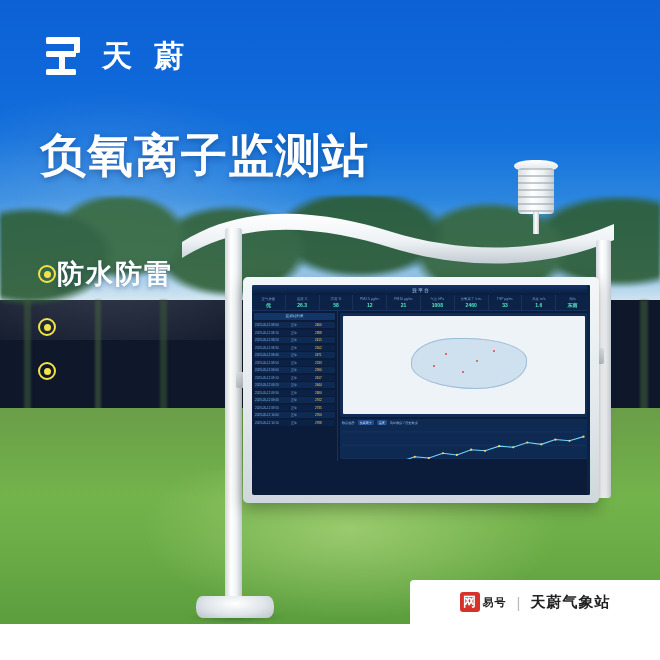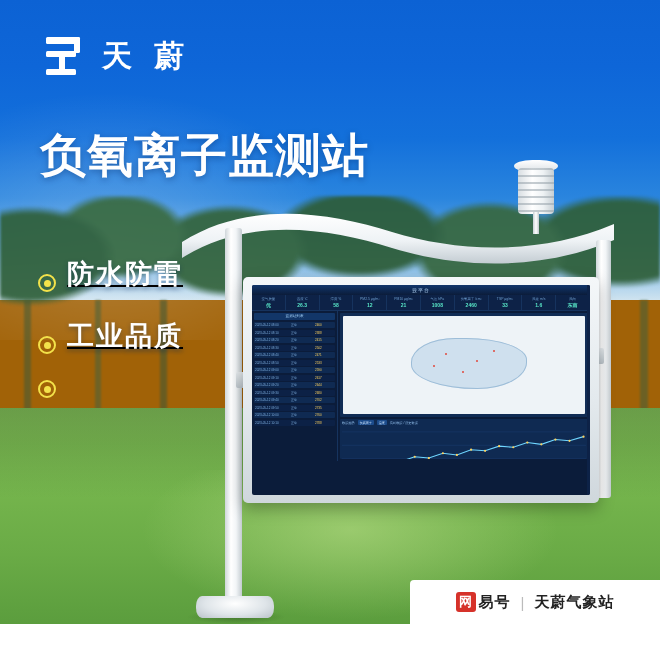--- a/index.html
+++ b/index.html
@@ -4,21 +4,21 @@
 <style>
   * { box-sizing: border-box; margin: 0; padding: 0; }
   html, body {
     width: 660px; height: 660px;
     font-family: "Liberation Sans", sans-serif;
     overflow: hidden;
   }
   .poster {
     position: relative;
     width: 660px; height: 624px;
-    background: #a16207;
+    background: #0f172a;
     overflow: hidden;
   }
   
   .sky {
     position: absolute; left: 0; top: 0; width: 660px; height: 300px;
     background: linear-gradient(180deg, #0c62d4 0%, #0e66d8 22%, #1370db 46%, #2a85de 66%, #63a9e4 82%, #9bc9ec 92%, #cfe3ef 100%);
   }
   .sky-glow {
     position: absolute; left: -60px; top: 80px; width: 420px; height: 260px;
     background: radial-gradient(ellipse at 40% 60%, rgba(255,255,255,0.22), rgba(255,255,255,0) 65%);
@@ -82,21 +82,21 @@
     text-shadow: 0 2px 6px rgba(0,30,80,0.35);
     font-family: "Liberation Sans", sans-serif;
     white-space: nowrap;
   }
 
   
   .features {
     position: absolute; left: 38px; top: 256px;
     display: flex; flex-direction: column; gap: 26px;
   }
-  .feature { display: flex; align-items: flex-end; gap: 11px; text-decoration: underline; }
+  .feature { display: flex; align-items: center; gap: 1px; }
   .feat-ring {
     width: 18px; height: 18px; border-radius: 50%;
     border: 2.5px solid #f3e24a;
     position: relative; flex: 0 0 auto;
   }
   .feat-ring::after {
     content: ""; position: absolute; left: 3.5px; top: 3.5px;
     width: 7px; height: 7px; border-radius: 50%; background: #f3e24a;
   }
   .feat-label {
@@ -249,21 +249,21 @@
     display: flex; align-items: center; justify-content: center; gap: 10px;
     border-top-left-radius: 4px;
   }
   .badge-163 {
     display: flex; align-items: center; gap: 3px;
   }
   .badge-sq {
     width: 20px; height: 20px; background: #d6322a; border-radius: 3px;
     color: #fff; font-size: 13px; font-weight: bold; line-height: 20px; text-align: center;
   }
-  .badge-word { color: #222; font-size: 15px; font-weight: bold; letter-spacing: 1px; }
+  .badge-word { color: #222; font-size: 11px; font-weight: bold; letter-spacing: 1px; }
   .foot-sep { color: #bbb; font-size: 15px; }
   .foot-text { color: #222; font-size: 15px; letter-spacing: 1px; font-weight: bold; }
 </style>
 </head>
 <body>
 
 <div class="poster">
 
   <div class="sky"></div>
   <div class="sky-glow"></div>
@@ -288,21 +288,20 @@
 
   <div class="headline">负氧离子监测站</div>
 
   <div class="features">
     <div class="feature">
       <span class="feat-ring"></span>
       <span class="feat-label">防水防雷</span>
     </div>
     <div class="feature">
       <span class="feat-ring"></span>
-      <span class="feat-label">工业品质</span>
     </div>
     <div class="feature">
       <span class="feat-ring"></span>
     </div>
   </div>
 
   <div class="canopy">
     <svg width="440" height="60" viewBox="0 0 440 60">
       <defs>
         <linearGradient id="cg" x1="0" y1="0" x2="0" y2="1">

